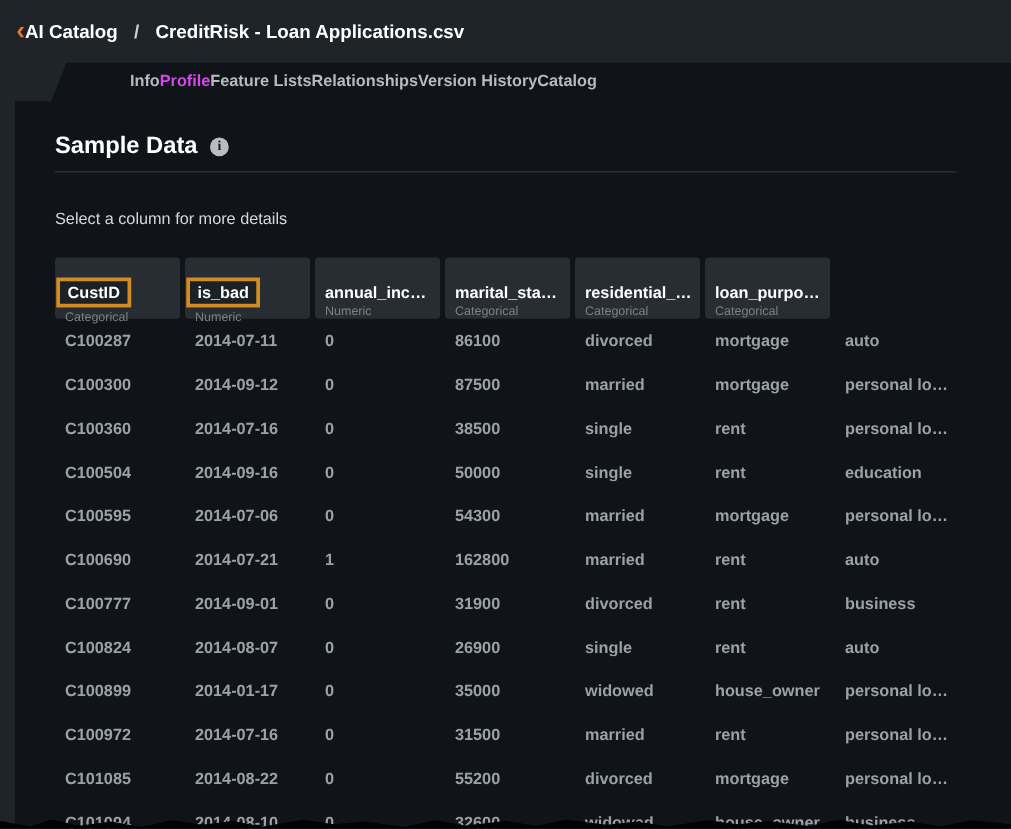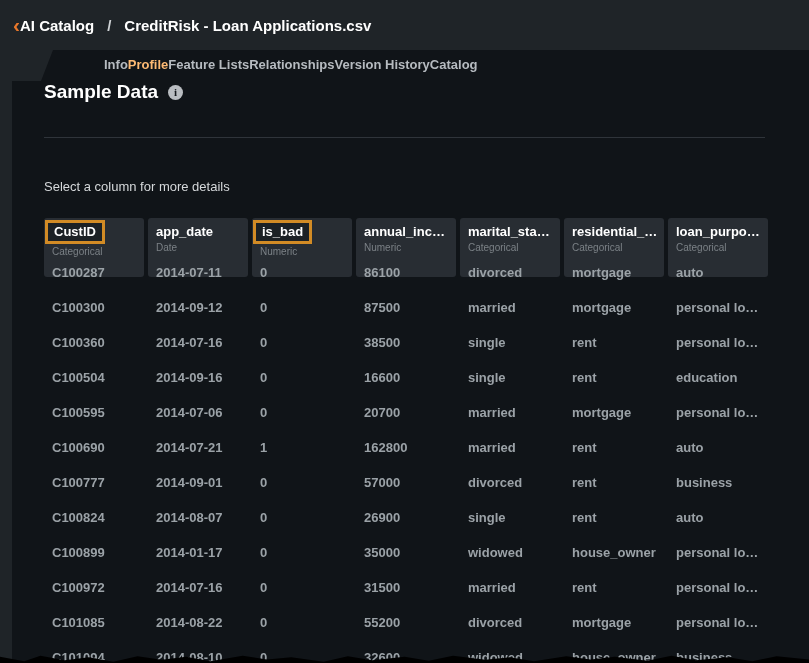--- a/index.html
+++ b/index.html
@@ -30,52 +30,52 @@
     background:#101418;
     clip-path: polygon(41px 0, 100% 0, 100% 100%, 0 100%, 0 31px, 29px 31px);
   }
 
   
   .tabs {
     position:absolute; left:56px; top:50px; height:29px;
     display:flex; align-items:center; margin-left:48px;
   }
   .tab { color:#b6bbc0; font-size:13px; font-weight:bold; cursor:pointer; white-space:nowrap; }
-  .tab.active { color:#fdba74; }
+  .tab.active { color:#d946ef; }
 
   
   .title {
-    position:absolute; left:44px; top:81px; margin:0;
+    position:absolute; left:44px; top:106px; margin:0;
     color:#ffffff; font-size:19px; font-weight:bold;
     display:flex; align-items:center;
   }
   .info-badge {
     display:inline-flex; align-items:center; justify-content:center;
     width:15px; height:15px; border-radius:50%;
     background:#b9bdc1; color:#14181c;
     font-size:11px; font-weight:bold; font-family:"Liberation Serif", serif;
     margin-left:10px; cursor:pointer; user-select:none;
   }
   .divider {
     position:absolute; left:44px; top:137px; width:721px; height:1px;
     background:#2f343a;
   }
   .hint {
-    position:absolute; left:44px; top:179px;
+    position:absolute; left:44px; top:167px;
     color:#d5d8da; font-size:13px;
   }
 
   
   .thead {
     position:absolute; left:44px; top:206px;
     display:flex; gap:4px;
   }
   .hcell {
-    width:100px; height:59px; background:#282d33; border-radius:3px;
-    padding:6px 8px 0 8px; overflow:visible; cursor:pointer;margin-top:12px;
+    width:100px; height:49px; background:#282d33; border-radius:3px;
+    padding:20px 8px 0 8px; overflow:visible; cursor:pointer;
   }
   .hname {
     display:block; color:#ffffff; font-size:13px; font-weight:bold;
     white-space:nowrap; overflow:hidden; margin-bottom:3px;
   }
   .hname.boxed {
     display:inline-block; max-width:96px;
     border:3px solid #d28b25; background:#1c2125;
     padding:1px 6px 2px 6px; margin:-4px 0 -2px -7px;
   }
@@ -126,24 +126,20 @@
   <span>Sample Data</span>
   <span class="info-badge">i</span>
 </h1>
 
 <div class="divider"></div>
 
 <div class="hint">Select a column for more details</div>
 
 <div class="thead" id="thead">
     <div class="hcell"><span class="hname boxed">CustID</span><span class="htype">Categorical</span></div>
-    <div class="hcell">
-      <span class="hname">app_date</span>
-      <span class="htype">Date</span>
-    </div>
     <div class="hcell"><span class="hname boxed">is_bad</span><span class="htype">Numeric</span></div>
     <div class="hcell">
       <span class="hname">annual_inc…</span>
       <span class="htype">Numeric</span>
     </div>
     <div class="hcell">
       <span class="hname">marital_sta…</span>
       <span class="htype">Categorical</span>
     </div>
     <div class="hcell">
@@ -180,48 +176,48 @@
       <div class="tcell">0</div>
       <div class="tcell">38500</div>
       <div class="tcell">single</div>
       <div class="tcell">rent</div>
       <div class="tcell">personal lo…</div>
     </div>
     <div class="trow">
       <div class="tcell">C100504</div>
       <div class="tcell">2014-09-16</div>
       <div class="tcell">0</div>
-      <div class="tcell">16600</div>
+      <div class="tcell">50000</div>
       <div class="tcell">single</div>
       <div class="tcell">rent</div>
       <div class="tcell">education</div>
     </div>
     <div class="trow">
       <div class="tcell">C100595</div>
       <div class="tcell">2014-07-06</div>
       <div class="tcell">0</div>
-      <div class="tcell">20700</div>
+      <div class="tcell">54300</div>
       <div class="tcell">married</div>
       <div class="tcell">mortgage</div>
       <div class="tcell">personal lo…</div>
     </div>
     <div class="trow">
       <div class="tcell">C100690</div>
       <div class="tcell">2014-07-21</div>
       <div class="tcell">1</div>
       <div class="tcell">162800</div>
       <div class="tcell">married</div>
       <div class="tcell">rent</div>
       <div class="tcell">auto</div>
     </div>
     <div class="trow">
       <div class="tcell">C100777</div>
       <div class="tcell">2014-09-01</div>
       <div class="tcell">0</div>
-      <div class="tcell">57000</div>
+      <div class="tcell">31900</div>
       <div class="tcell">divorced</div>
       <div class="tcell">rent</div>
       <div class="tcell">business</div>
     </div>
     <div class="trow">
       <div class="tcell">C100824</div>
       <div class="tcell">2014-08-07</div>
       <div class="tcell">0</div>
       <div class="tcell">26900</div>
       <div class="tcell">single</div>

